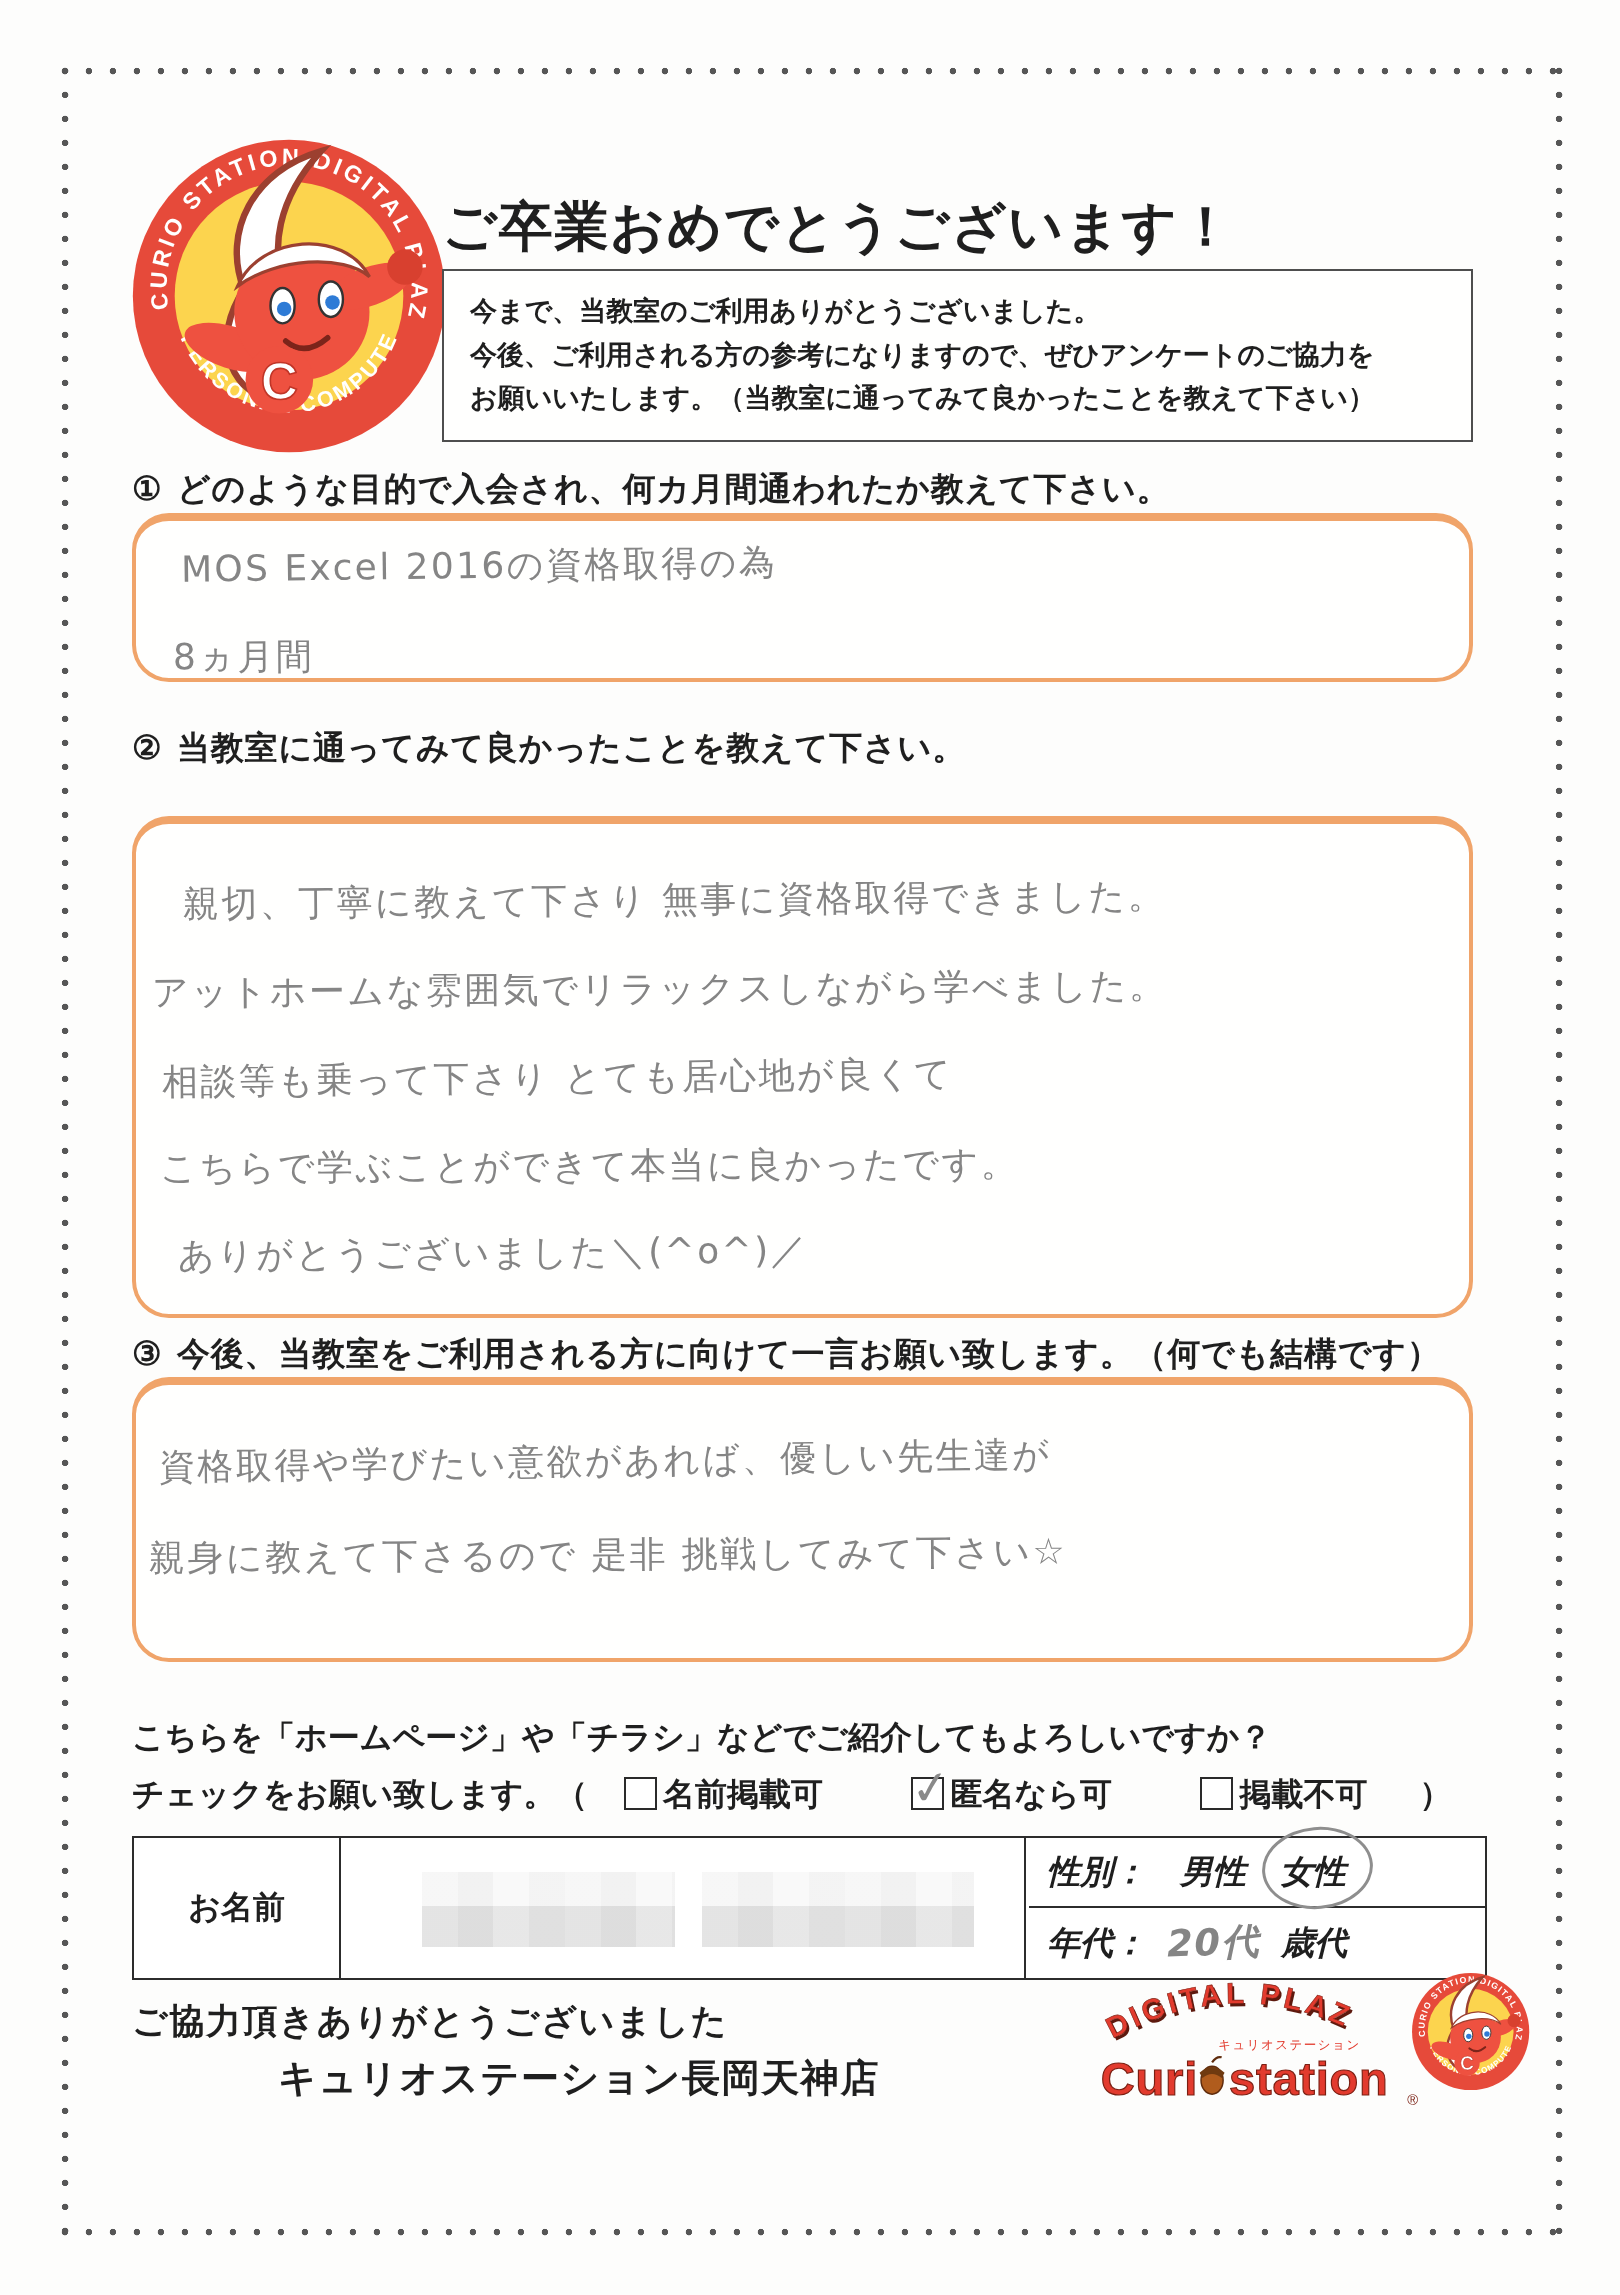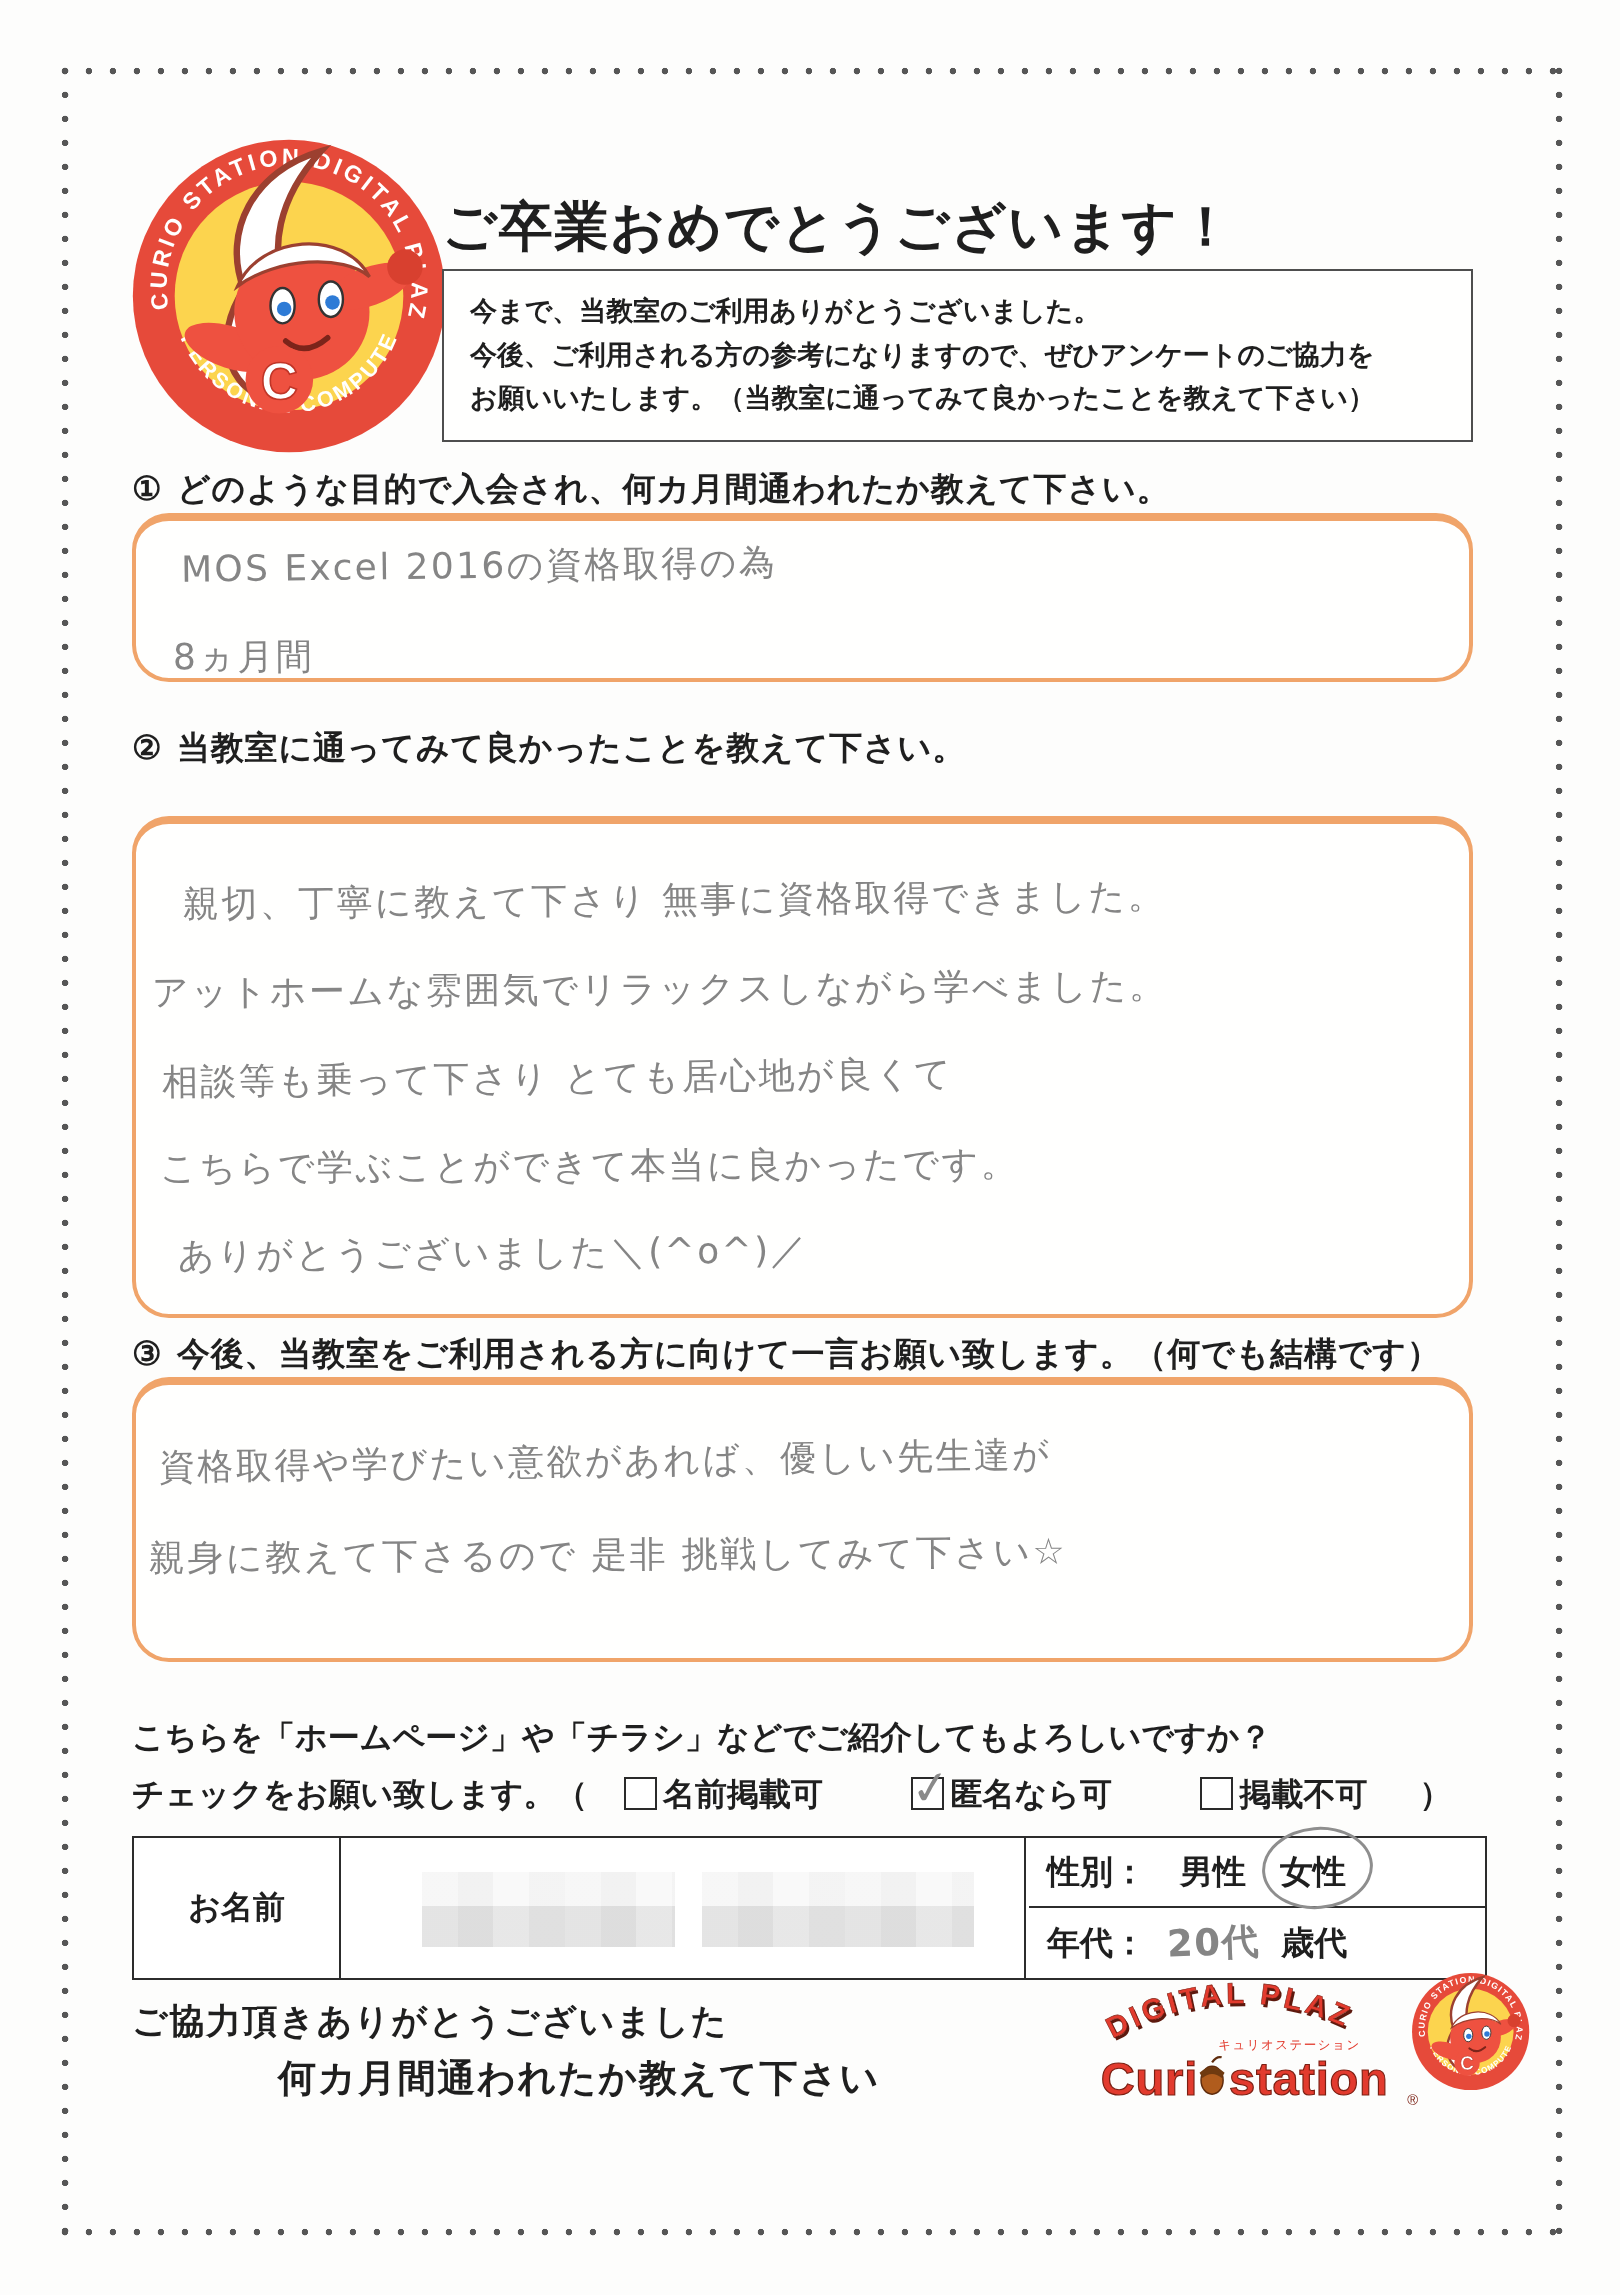--- a/index.html
+++ b/index.html
@@ -61,21 +61,21 @@
                    border-right:2.4px solid #2c2c2c;display:flex;align-items:center;justify-content:center;
                    font-size:32px;font-weight:bold;box-sizing:border-box;}
   #cell-name-value{position:absolute;left:210px;top:0;width:682px;height:100%;
                    border-right:2.4px solid #2c2c2c;box-sizing:border-box;}
   .blur{position:absolute;top:34px;height:75px;
         background:
           linear-gradient(180deg, rgba(255,255,255,.55) 0 46%, rgba(214,214,214,.38) 46% 100%),
           repeating-linear-gradient(90deg,#ededed 0 36px,#e2e2e2 36px 71px,#f2f2f2 71px 107px,#e6e6e6 107px 143px);}
   #blur-1{left:78px;width:253px;}
   #blur-2{left:358px;width:272px;}
-  #cell-right{position:absolute;left:895px;top:0;right:0;height:100%;}
+  #cell-right{position:absolute;left:895px;top:0;right:0;height:100%;font-style:italic;}
   .trow{position:absolute;left:0;width:100%;display:flex;align-items:center;
         font-size:33px;font-weight:bold;padding-left:18px;box-sizing:border-box;}
   #row-gender{top:0;height:50%;border-bottom:2.4px solid #2c2c2c;gap:34px;}
   #row-age{top:50%;height:50%;gap:21px;}
   #gender-female{position:relative;}
   #female-circle{position:absolute;left:-18px;top:-23px;width:105px;height:76px;
                  border:3.2px solid #8e8e8e;border-radius:50%;transform:rotate(-5deg);}
   #age-value{font-size:37px;letter-spacing:1.6px;transform:rotate(-2deg);}
 
   
@@ -176,21 +176,21 @@
       </div>
       <div id="row-age" class="trow">
         <span>年代：</span>
         <span id="age-value" class="hand">20代</span>
         <span>歳代</span>
       </div>
     </div>
   </div>
 
   <div id="thanks">ご協力頂きありがとうございました</div>
-  <div id="store-name">何カ月間通われたか教えて下さい</div>
+  <div id="store-name">キュリオステーション長岡天神店</div>
 
   <svg id="bottom-logo" viewBox="0 0 600 215">
     <path id="blArc" d="M 28 106 Q 190 16 352 94" fill="none"></path>
     <text font-size="40" font-weight="bold" fill="#5d190e" letter-spacing="5" transform="translate(3,4)">
       <textPath href="#blArc">DIGITAL PLAZA</textPath>
     </text>
     <text font-size="40" font-weight="bold" fill="#e23b2e" stroke="#7a1f12" stroke-width="0.8" letter-spacing="5">
       <textPath href="#blArc">DIGITAL PLAZA</textPath>
     </text>
     <text x="268" y="120" text-anchor="middle" font-size="17" fill="#e23b2e" letter-spacing="2">キュリオステーション</text>

